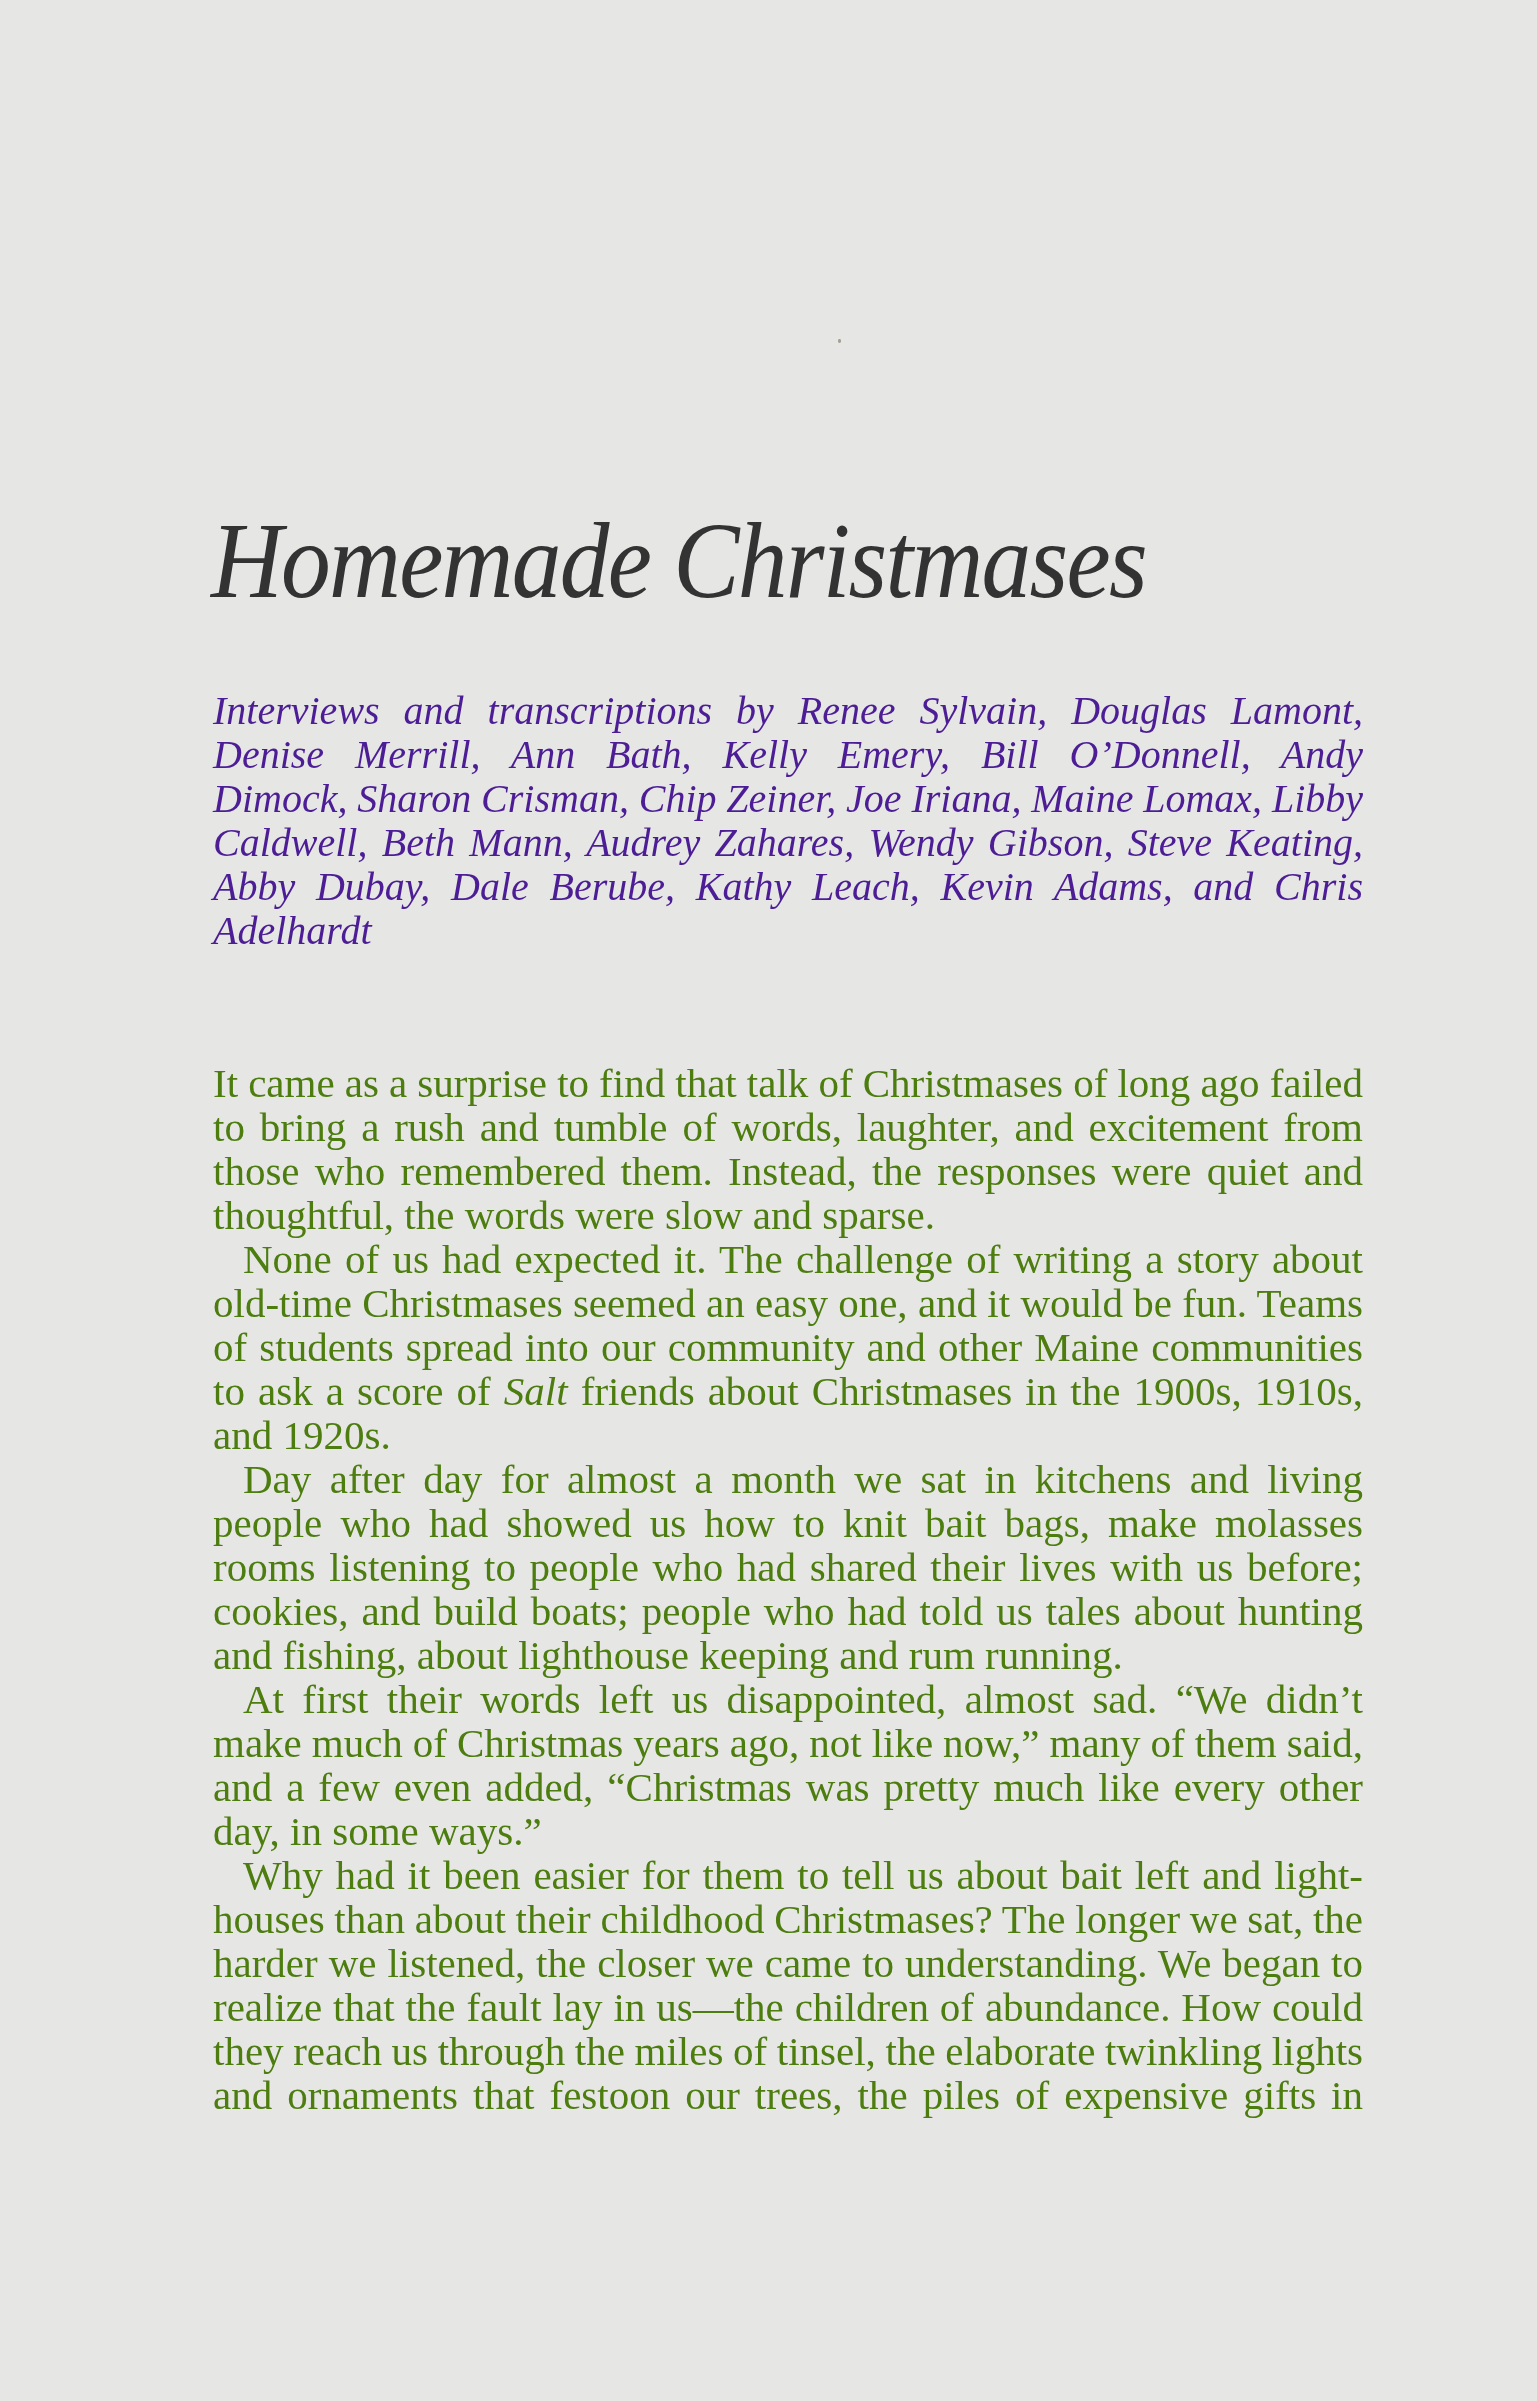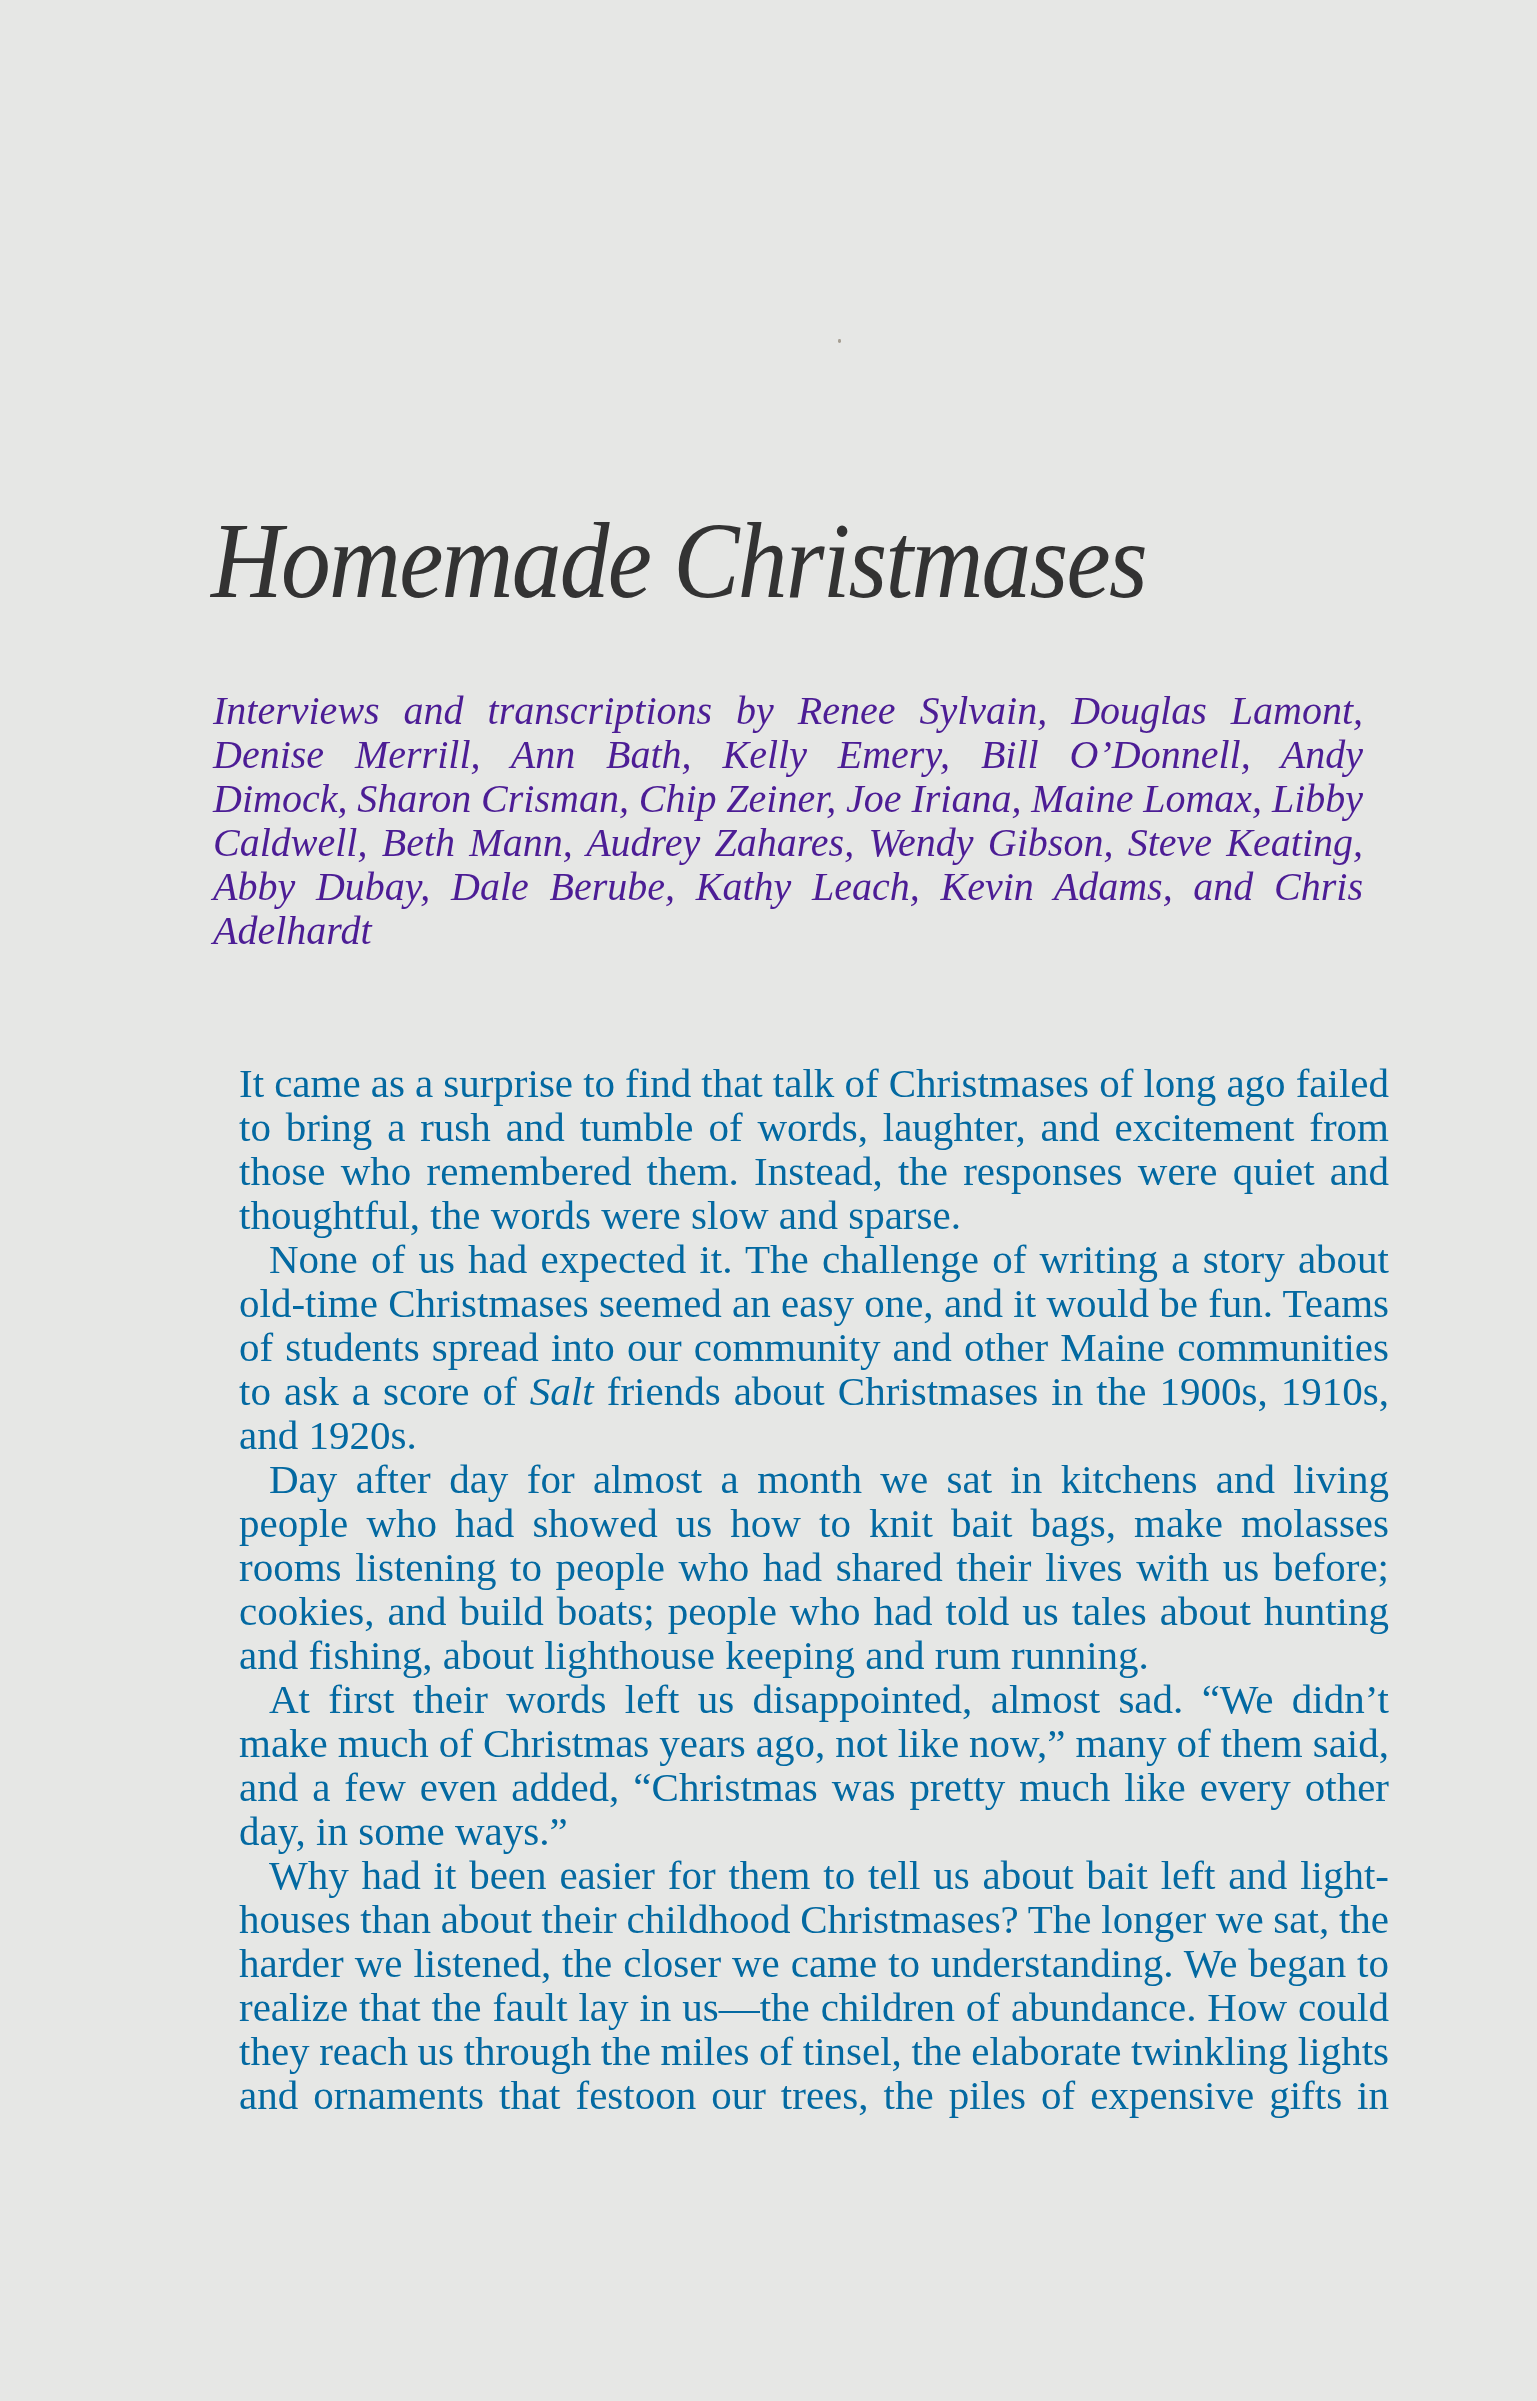--- a/index.html
+++ b/index.html
@@ -56,22 +56,21 @@
     line-height: 44px;
     color: #4c1d95;
   }
   .body-text {
     position: absolute;
     left: 213px;
     top: 1061px;
     width: 1150px;
     font-size: 41px;
     line-height: 44px;
-    color: #0369a1;
-    margin-left: 26px;
+    color: #4d7c0f;
   }
   .line {
     display: block;
     white-space: nowrap;
     text-align: justify;
     text-align-last: justify;
     height: 44px;
     overflow: visible;
   }
   .body-text .line { height: 44px; }

